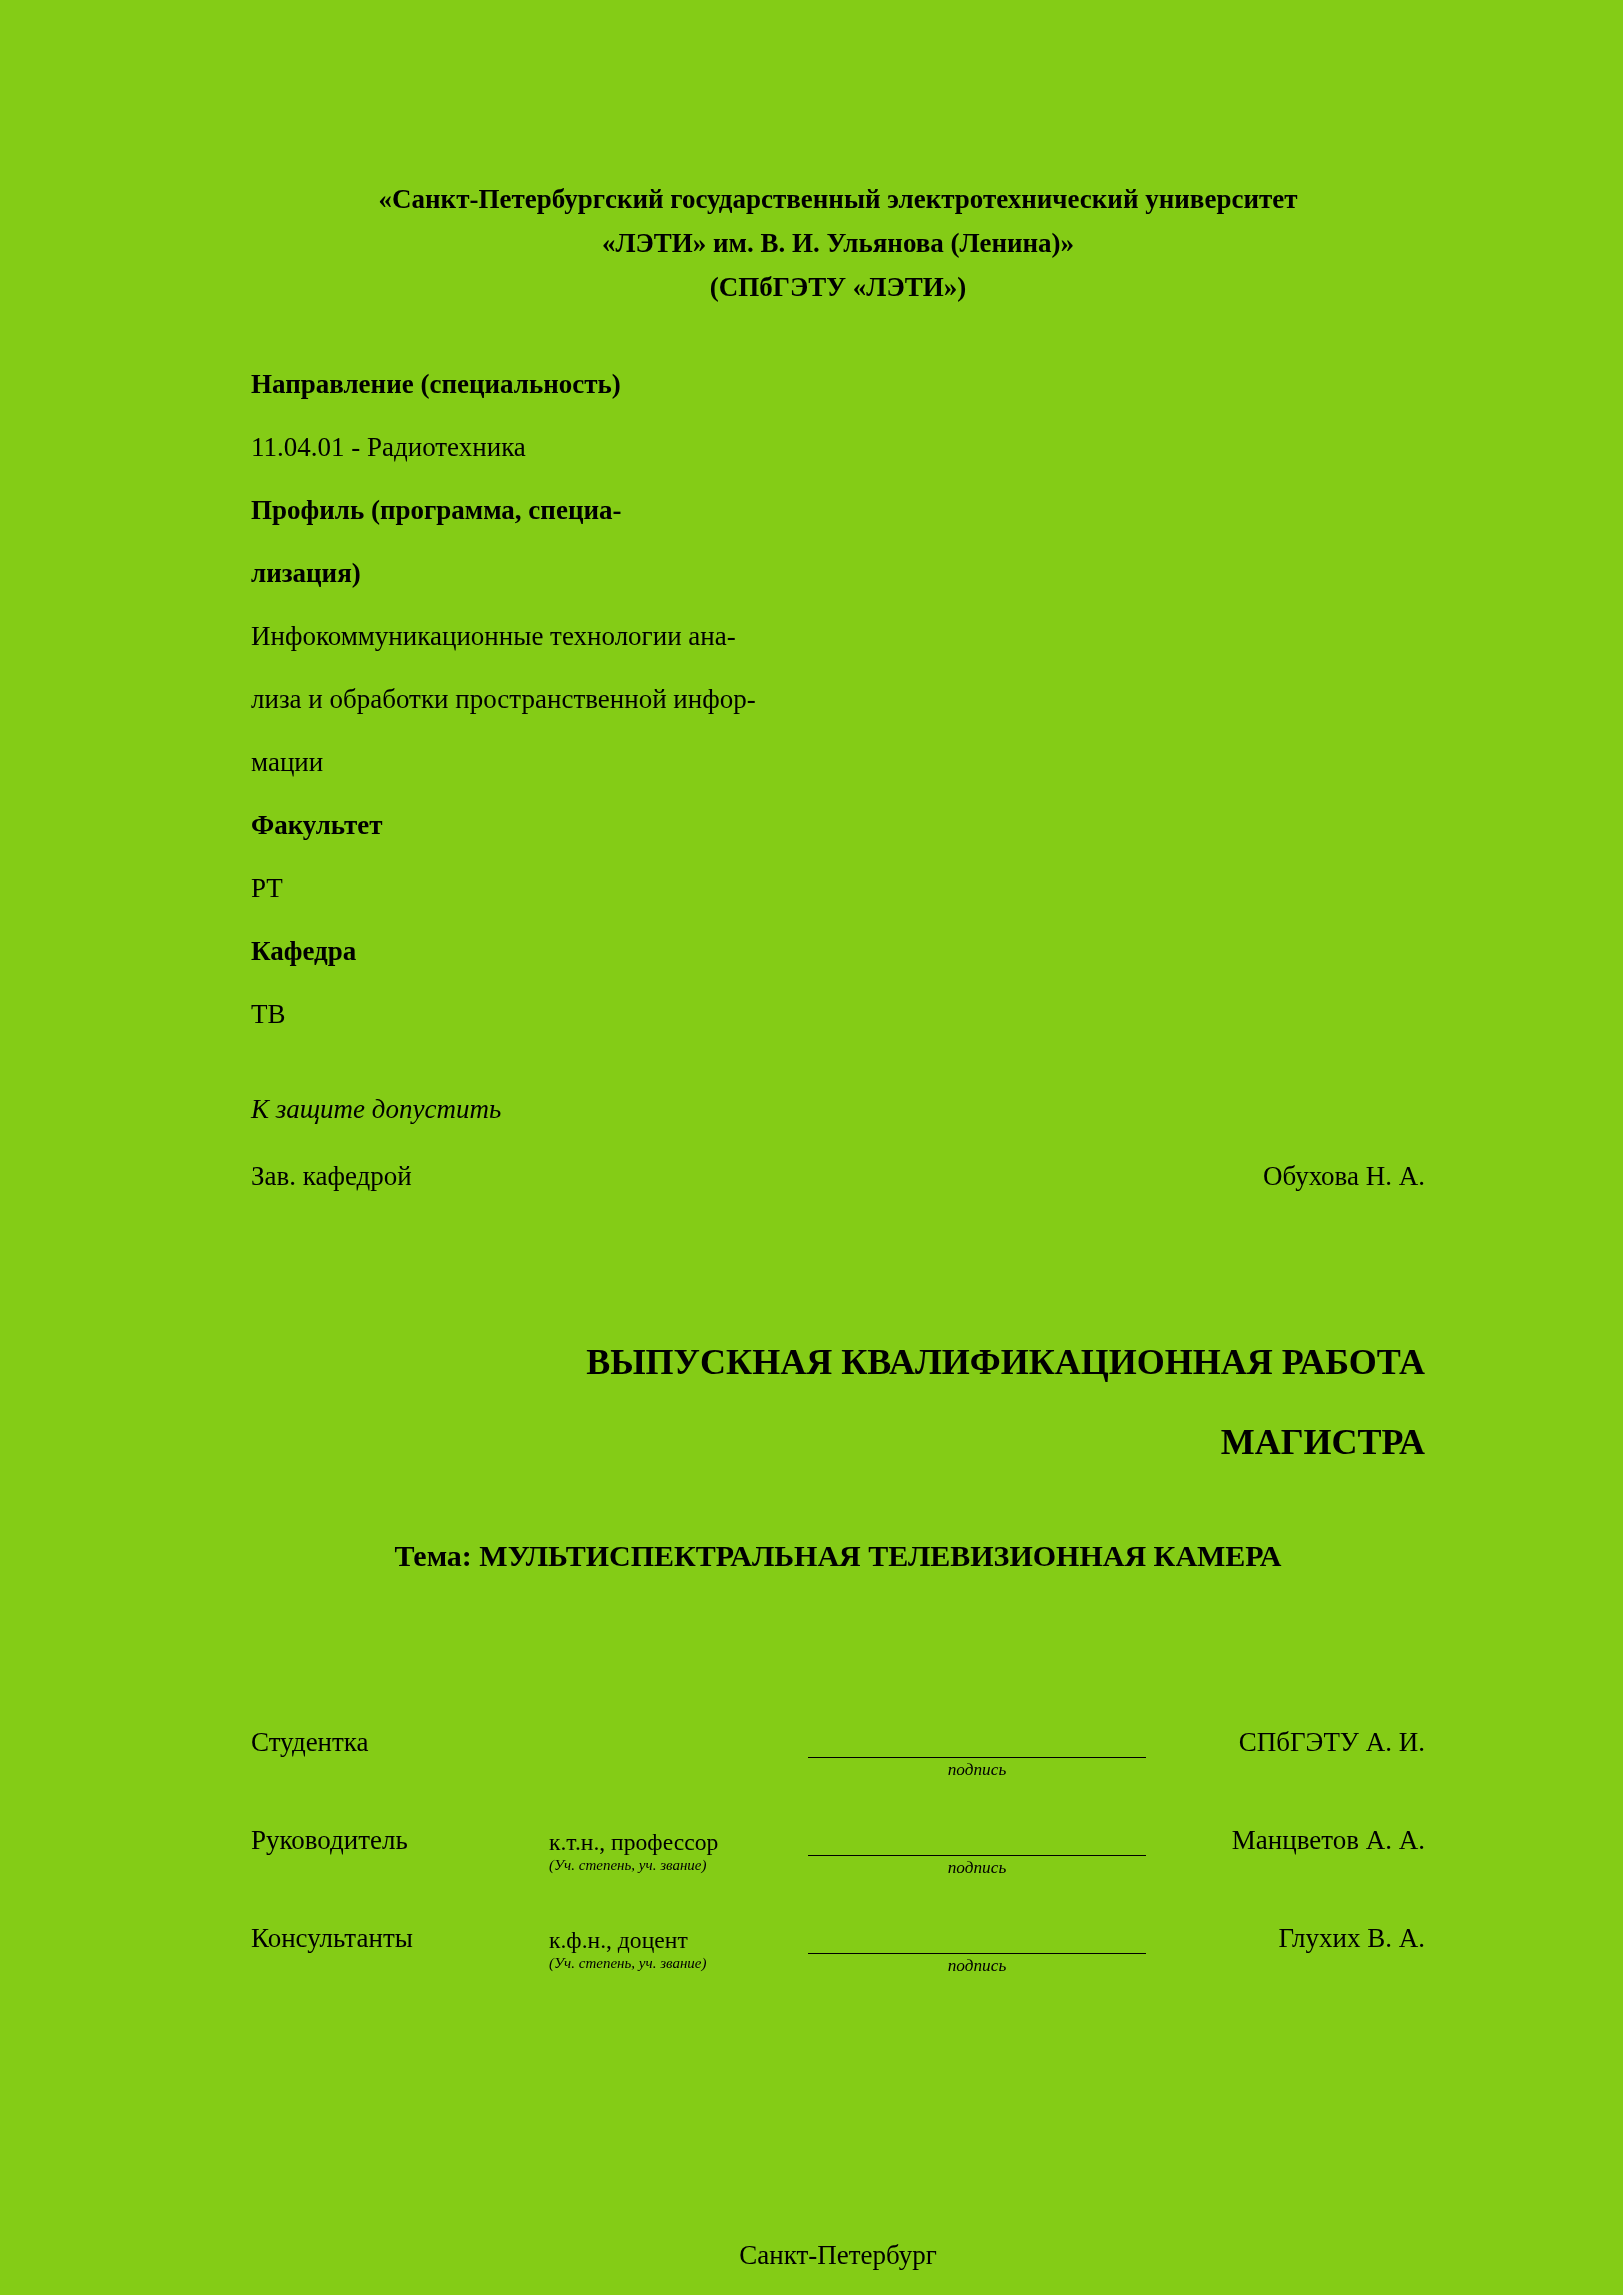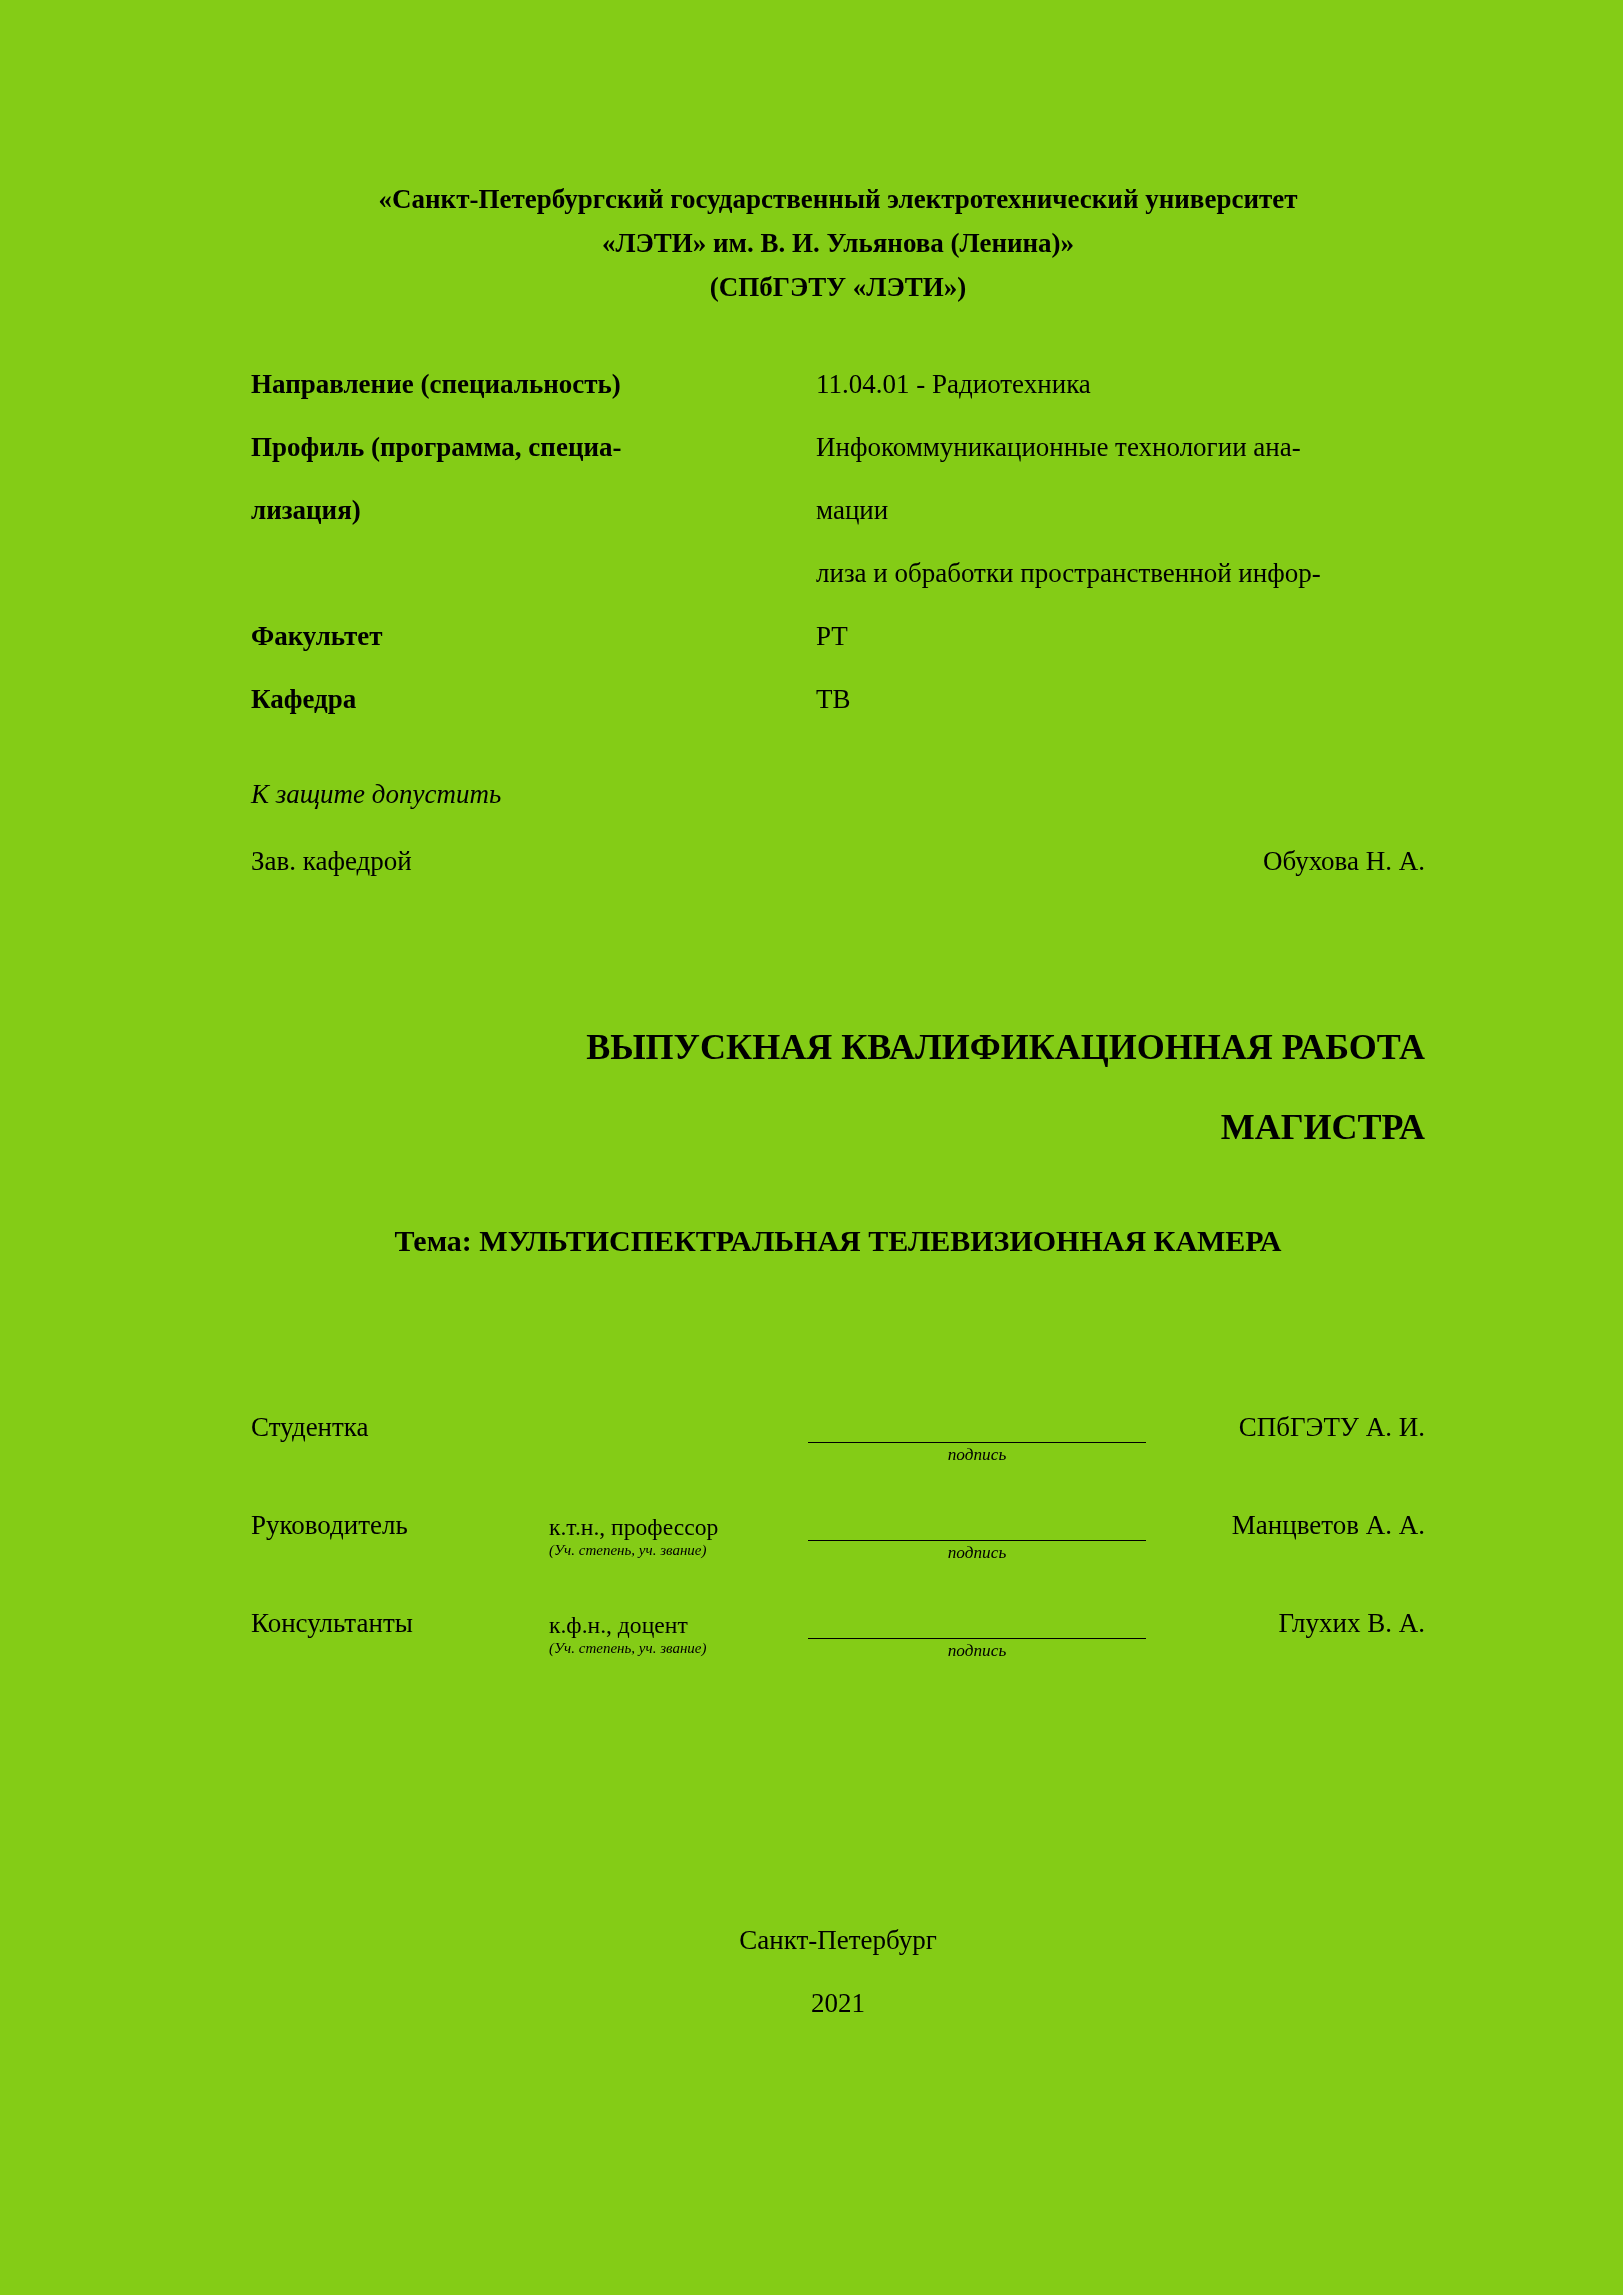--- a/index.html
+++ b/index.html
@@ -24,21 +24,21 @@
     font-weight: bold;
     font-size: 27px;
     line-height: 44px;
   }
   
   .fields {
     margin-top: 44px;
     font-size: 27px;
     line-height: 63px;
   }
-  .field-row { display: flex; }
+  .field-row { display: flex; flex-direction: column; }
   .field-label { width: 565px; font-weight: bold; padding-right: 15.7px; }
   .field-value { flex: 1; }
   
   .admission {
     margin-top: 30px;
     font-size: 27px;
     line-height: 67px;
   }
   .admission-note { font-style: italic; }
   .head-row { display: flex; justify-content: space-between; }
@@ -107,22 +107,22 @@
           <div>11.04.01 - Радиотехника</div>
         </div>
       </div>
       <div class="field-row">
         <div class="field-label">
           <div>Профиль (программа, специа-</div>
           <div>лизация)</div>
         </div>
         <div class="field-value">
           <div>Инфокоммуникационные технологии ана-</div>
+          <div>лиза и обработки пространственной инфор-</div>
           <div>мации</div>
-          <div>лиза и обработки пространственной инфор-</div>
         </div>
       </div>
       <div class="field-row">
         <div class="field-label">
           <div>Факультет</div>
         </div>
         <div class="field-value">
           <div>РТ</div>
         </div>
       </div>

